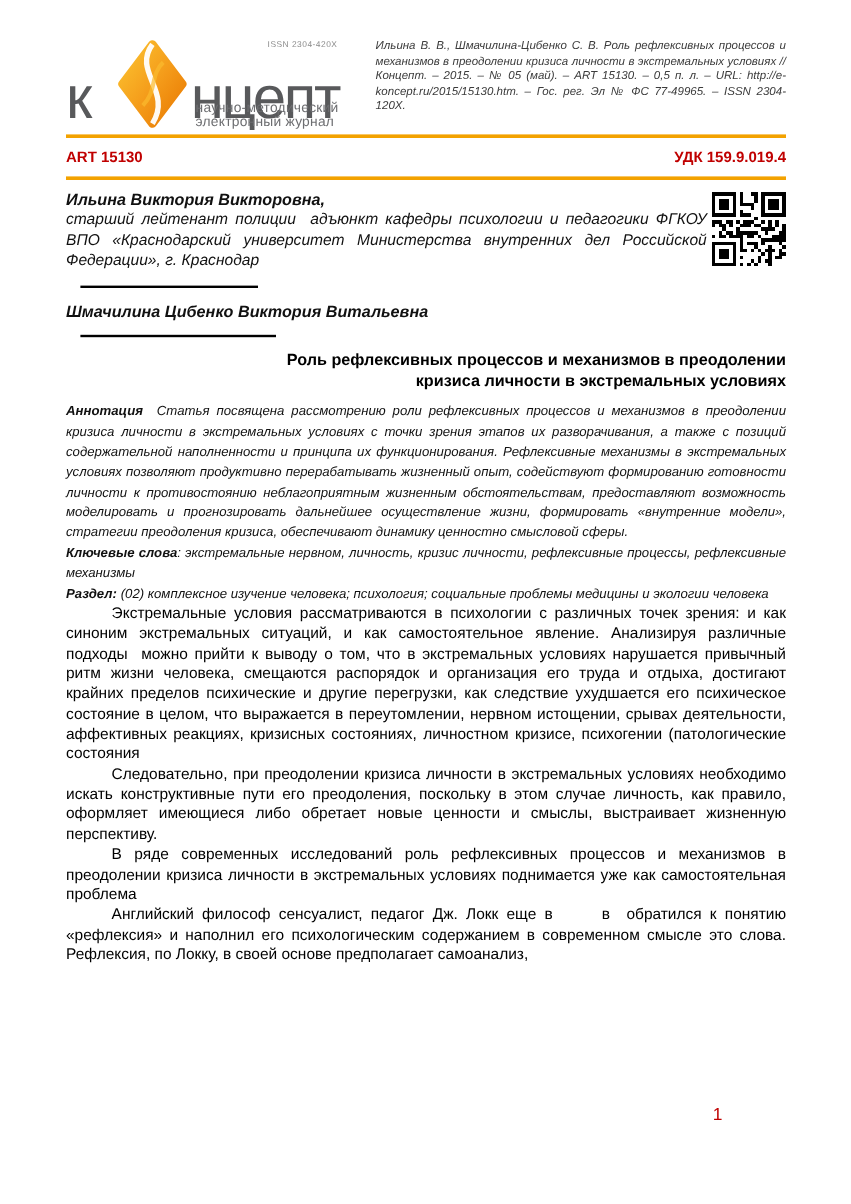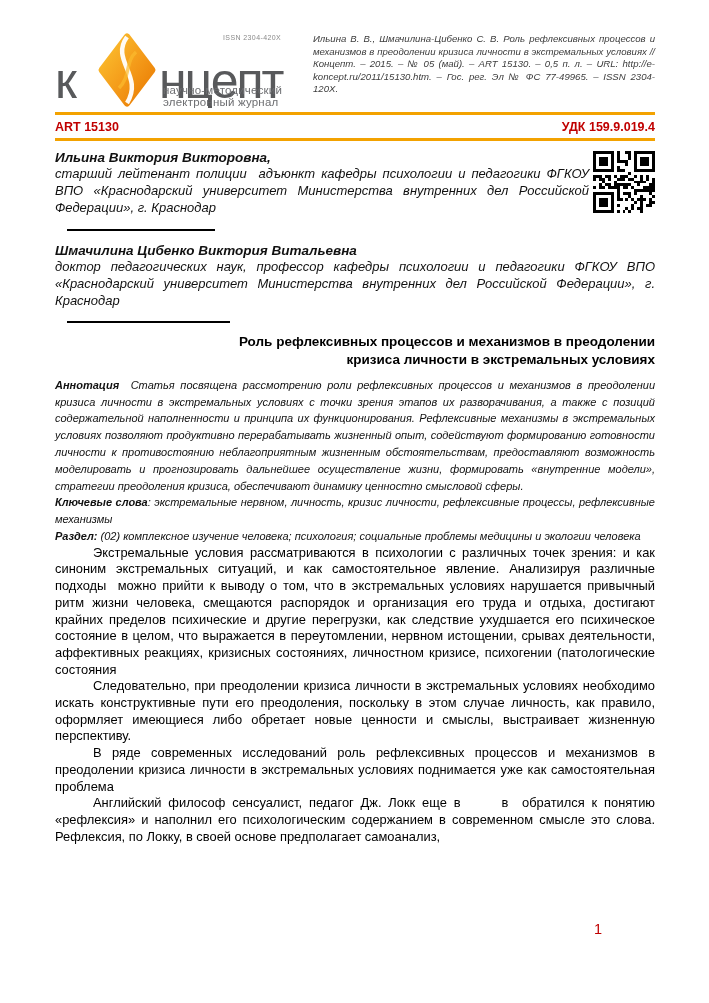--- a/index.html
+++ b/index.html
@@ -24,21 +24,21 @@
   .logo-subtitle{position:absolute;left:108px;top:56px;font-size:11.5px;line-height:12px;color:#6d6e71;letter-spacing:.2px;}
   .citation{
     flex:1;margin-left:16px;margin-top:5px;
     font-size:9.6px;line-height:12.6px;
     font-style:italic;color:#3c3c3c;
     text-align:justify;
   }
   .rule{height:3px;background:#F3A200;border:none;margin:0;}
   .code-row{
     display:flex;justify-content:space-between;align-items:center;
-    height:23px;
+    height:32px;
     font-size:12.5px;font-weight:bold;color:#C00000;
   }
   
   .authors-row{display:flex;justify-content:space-between;margin-top:8px;}
   .author-col{width:534px;}
   .author-name{font-size:13.5px;font-weight:bold;font-style:italic;line-height:17px;margin:0;}
   .author-affil{font-size:13px;font-style:italic;line-height:16.8px;text-align:justify;margin:0;}
   .qr-box{width:62px;height:62px;margin-top:2px;flex:0 0 auto;}
   .qr-box svg{width:62px;height:62px;display:block;}
   .divider{height:2px;background:#000;margin:13px 0 11px 12px;}
@@ -81,21 +81,21 @@
             </linearGradient>
           </defs>
           <path d="M30 5 L55 38 L30 71 L5 38 Z" fill="url(#dg)" stroke="url(#dg)" stroke-width="7" stroke-linejoin="round"></path>
           <path d="M30 5 C 13 28, 47 44, 30 71" stroke="#ffffff" stroke-width="4.5" fill="none" opacity="0.95"></path>
           <path d="M39 20 C 28 30, 34 44, 22 56" stroke="#FBBA2E" stroke-width="3.5" fill="none" opacity="0.7"></path>
         </svg>
       </span>
       <span class="logo-rest">нцепт</span>
       <span class="logo-subtitle"><span>научно-методический</span><br><span>электронный журнал</span></span>
     </div>
-    <div class="citation">Ильина В. В., Шмачилина-Цибенко С. В. Роль рефлексивных процессов и механизмов в преодолении кризиса личности в экстремальных условиях // Концепт. – 2015. – № 05 (май). – ART 15130. – 0,5 п. л. – URL: http://e-koncept.ru/2011/15130.htm. – Гос. рег. Эл № ФС 77-49965. – ISSN 2304-120X.</div>
+    <div class="citation">Ильина В. В., Шмачилина-Цибенко С. В. Роль рефлексивных процессов и механизмов в преодолении кризиса личности в экстремальных условиях // Концепт. – 2015. – № 05 (май). – ART 15130. – 0,5 п. л. – URL: http://e-koncept.ru/2015/15130.htm. – Гос. рег. Эл № ФС 77-49965. – ISSN 2304-120X.</div>
   </div>
 
   <div class="rule"></div>
   <div class="code-row">
     <span>ART 15130</span>
     <span>УДК 159.9.019.4</span>
   </div>
   <div class="rule"></div>
 
   <div class="authors-row">
@@ -232,21 +232,20 @@
           <rect x="12" y="20" width="1" height="1" fill="#000"></rect>
           <rect x="16" y="20" width="1" height="1" fill="#000"></rect>
         </svg>
     </div>
   </div>
 
   <div class="divider one"></div>
 
   <div class="author-block-full">
     <p class="author-name">Шмачилина Цибенко Виктория Витальевна</p>
-    <p class="author-affil">доктор педагогических наук, профессор кафедры психологии и педагогики ФГКОУ ВПО «Краснодарский университет Министерства внутренних дел Российской Федерации», г. Краснодар</p>
   </div>
 
   <div class="divider two"></div>
 
   <h1 class="title"><span>Роль рефлексивных процессов и механизмов в преодолении</span><br><span>кризиса личности в экстремальных условиях</span></h1>
 
   <p class="meta"><b>Аннотация</b><span>&nbsp; Статья посвящена рассмотрению роли рефлексивных процессов и механизмов в преодолении кризиса личности в экстремальных условиях с точки зрения этапов их разворачивания, а также с позиций содержательной наполненности и принципа их функционирования. Рефлексивные механизмы в экстремальных условиях позволяют продуктивно перерабатывать жизненный опыт, содействуют формированию готовности личности к противостоянию неблагоприятным жизненным обстоятельствам, предоставляют возможность моделировать и прогнозировать дальнейшее осуществление жизни, формировать «внутренние модели», стратегии преодоления кризиса, обеспечивают динамику ценностно смысловой сферы.</span></p>
   <p class="meta"><b>Ключевые слова</b><span>: экстремальные нервном, личность, кризис личности, рефлексивные процессы, рефлексивные механизмы</span></p>
   <p class="meta"><b>Раздел:</b><span>&nbsp;(02) комплексное изучение человека; психология; социальные проблемы медицины и экологии человека</span></p>
 

